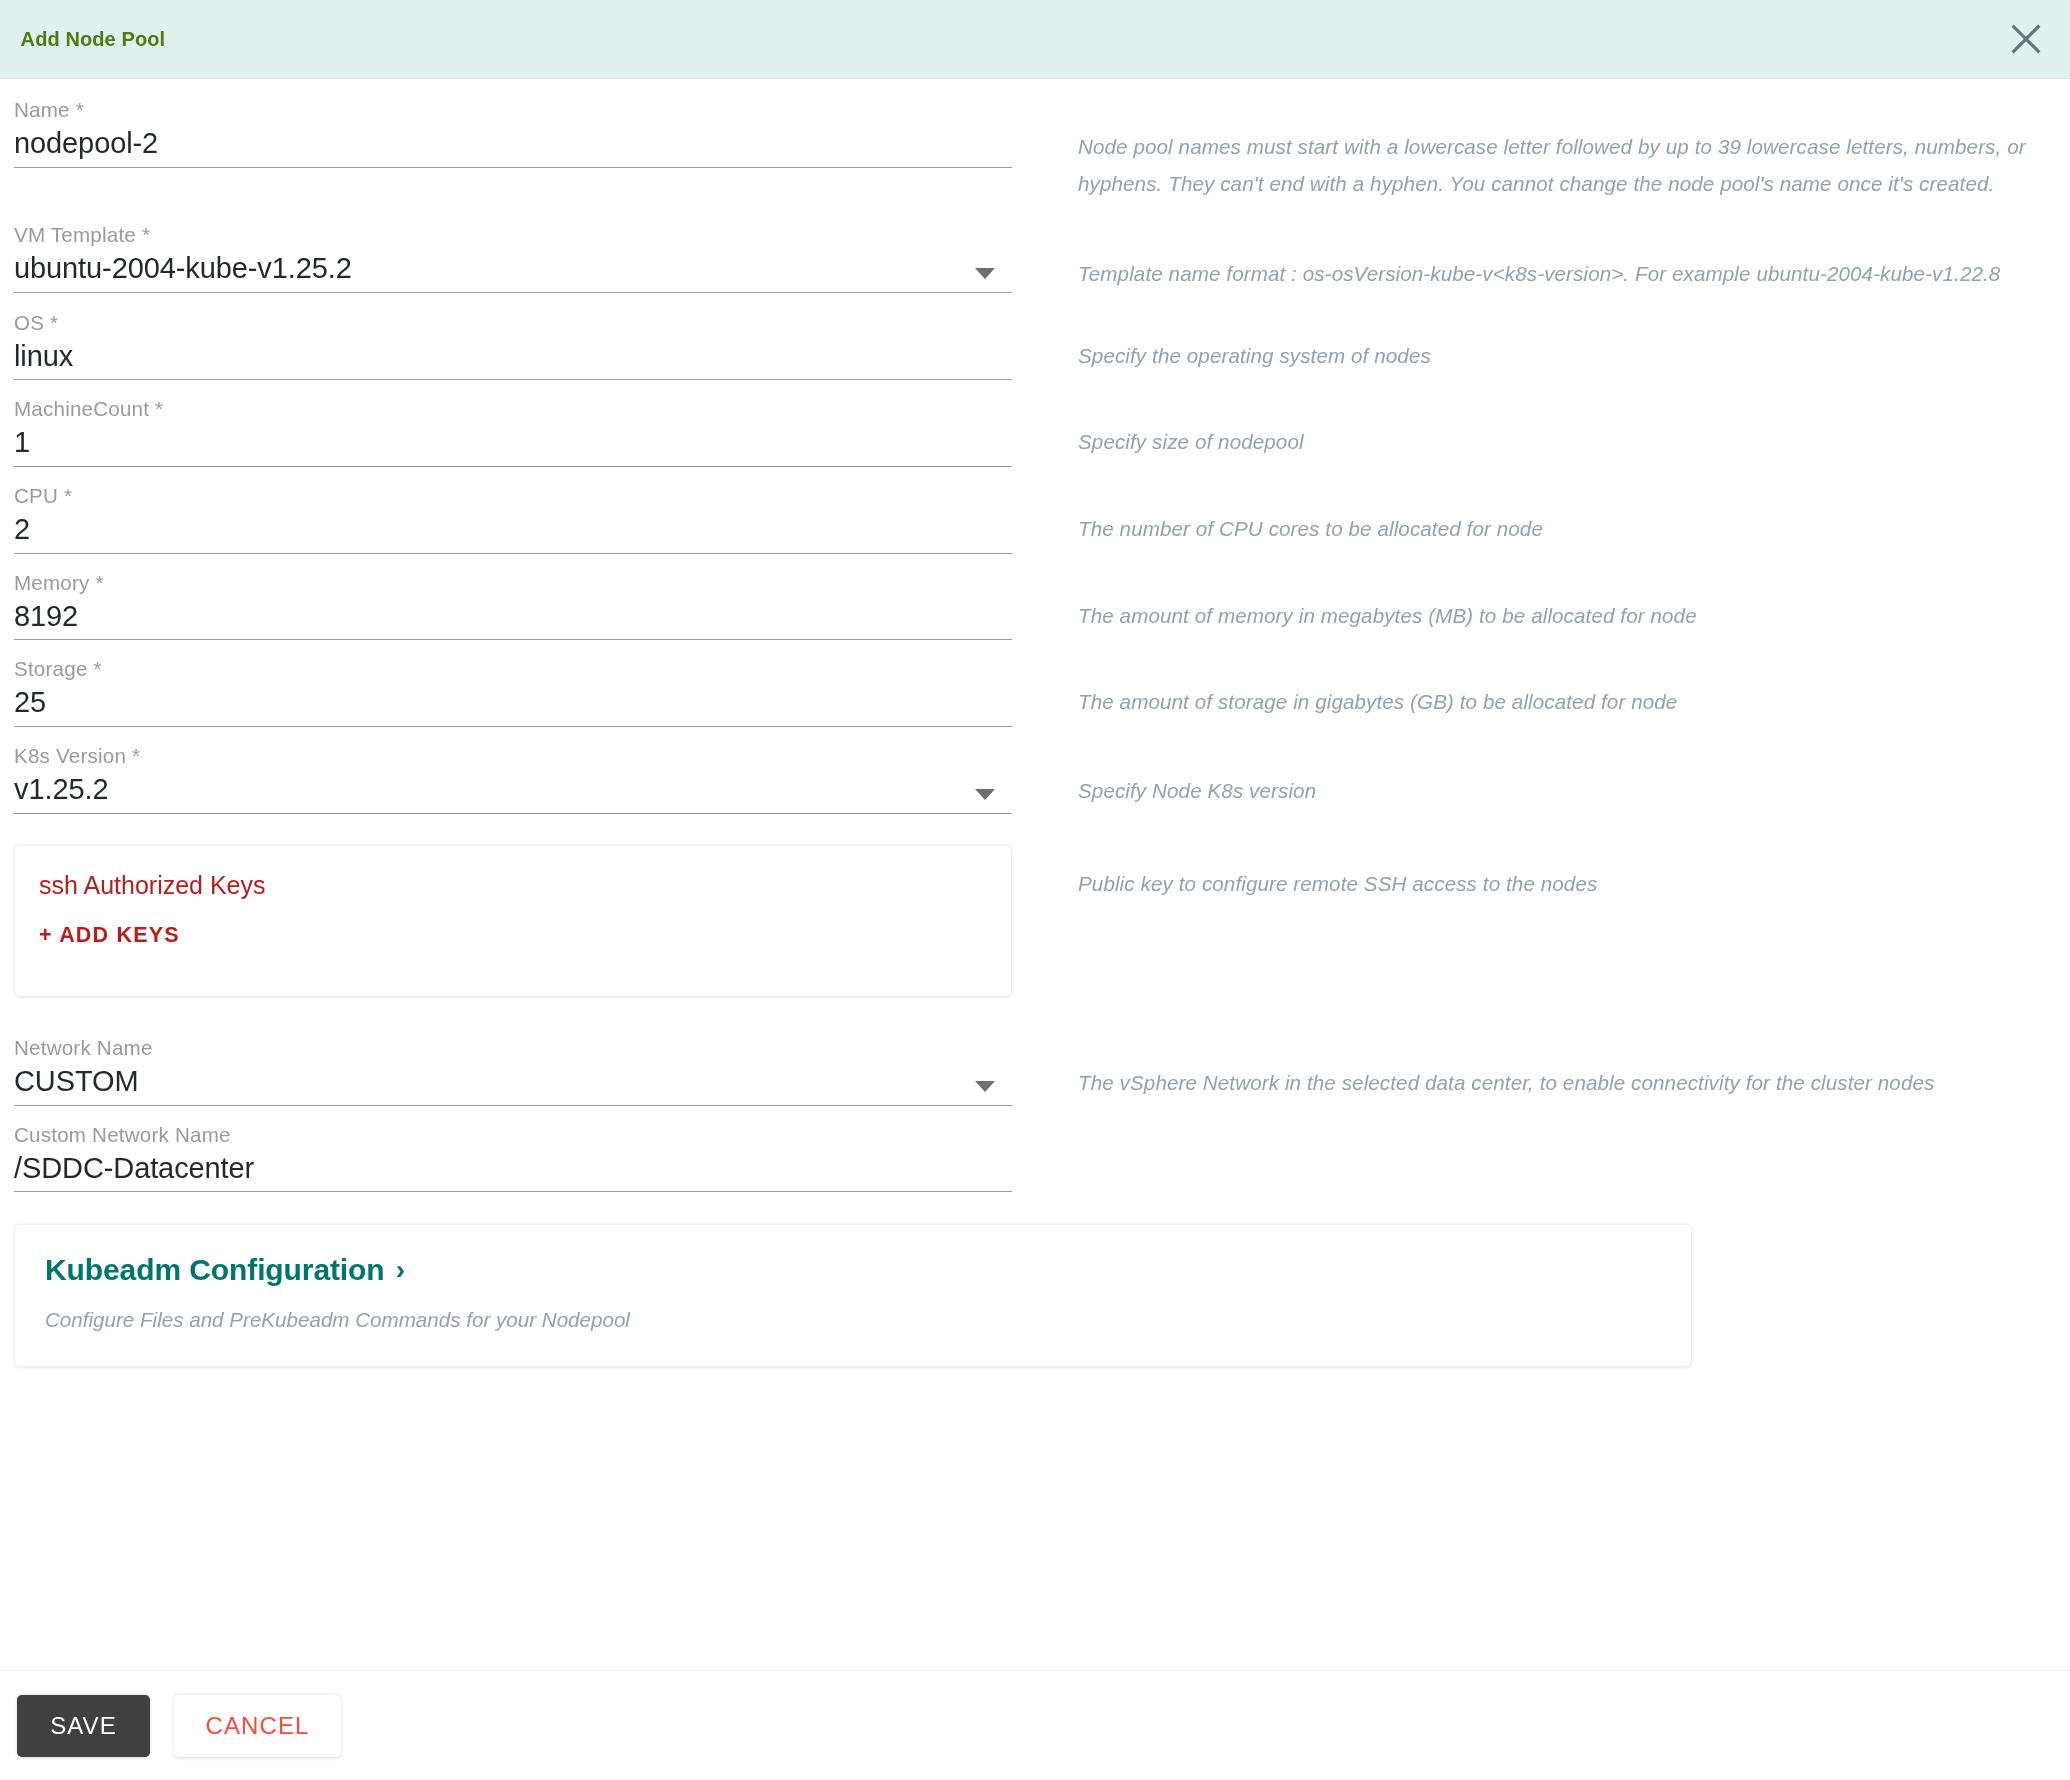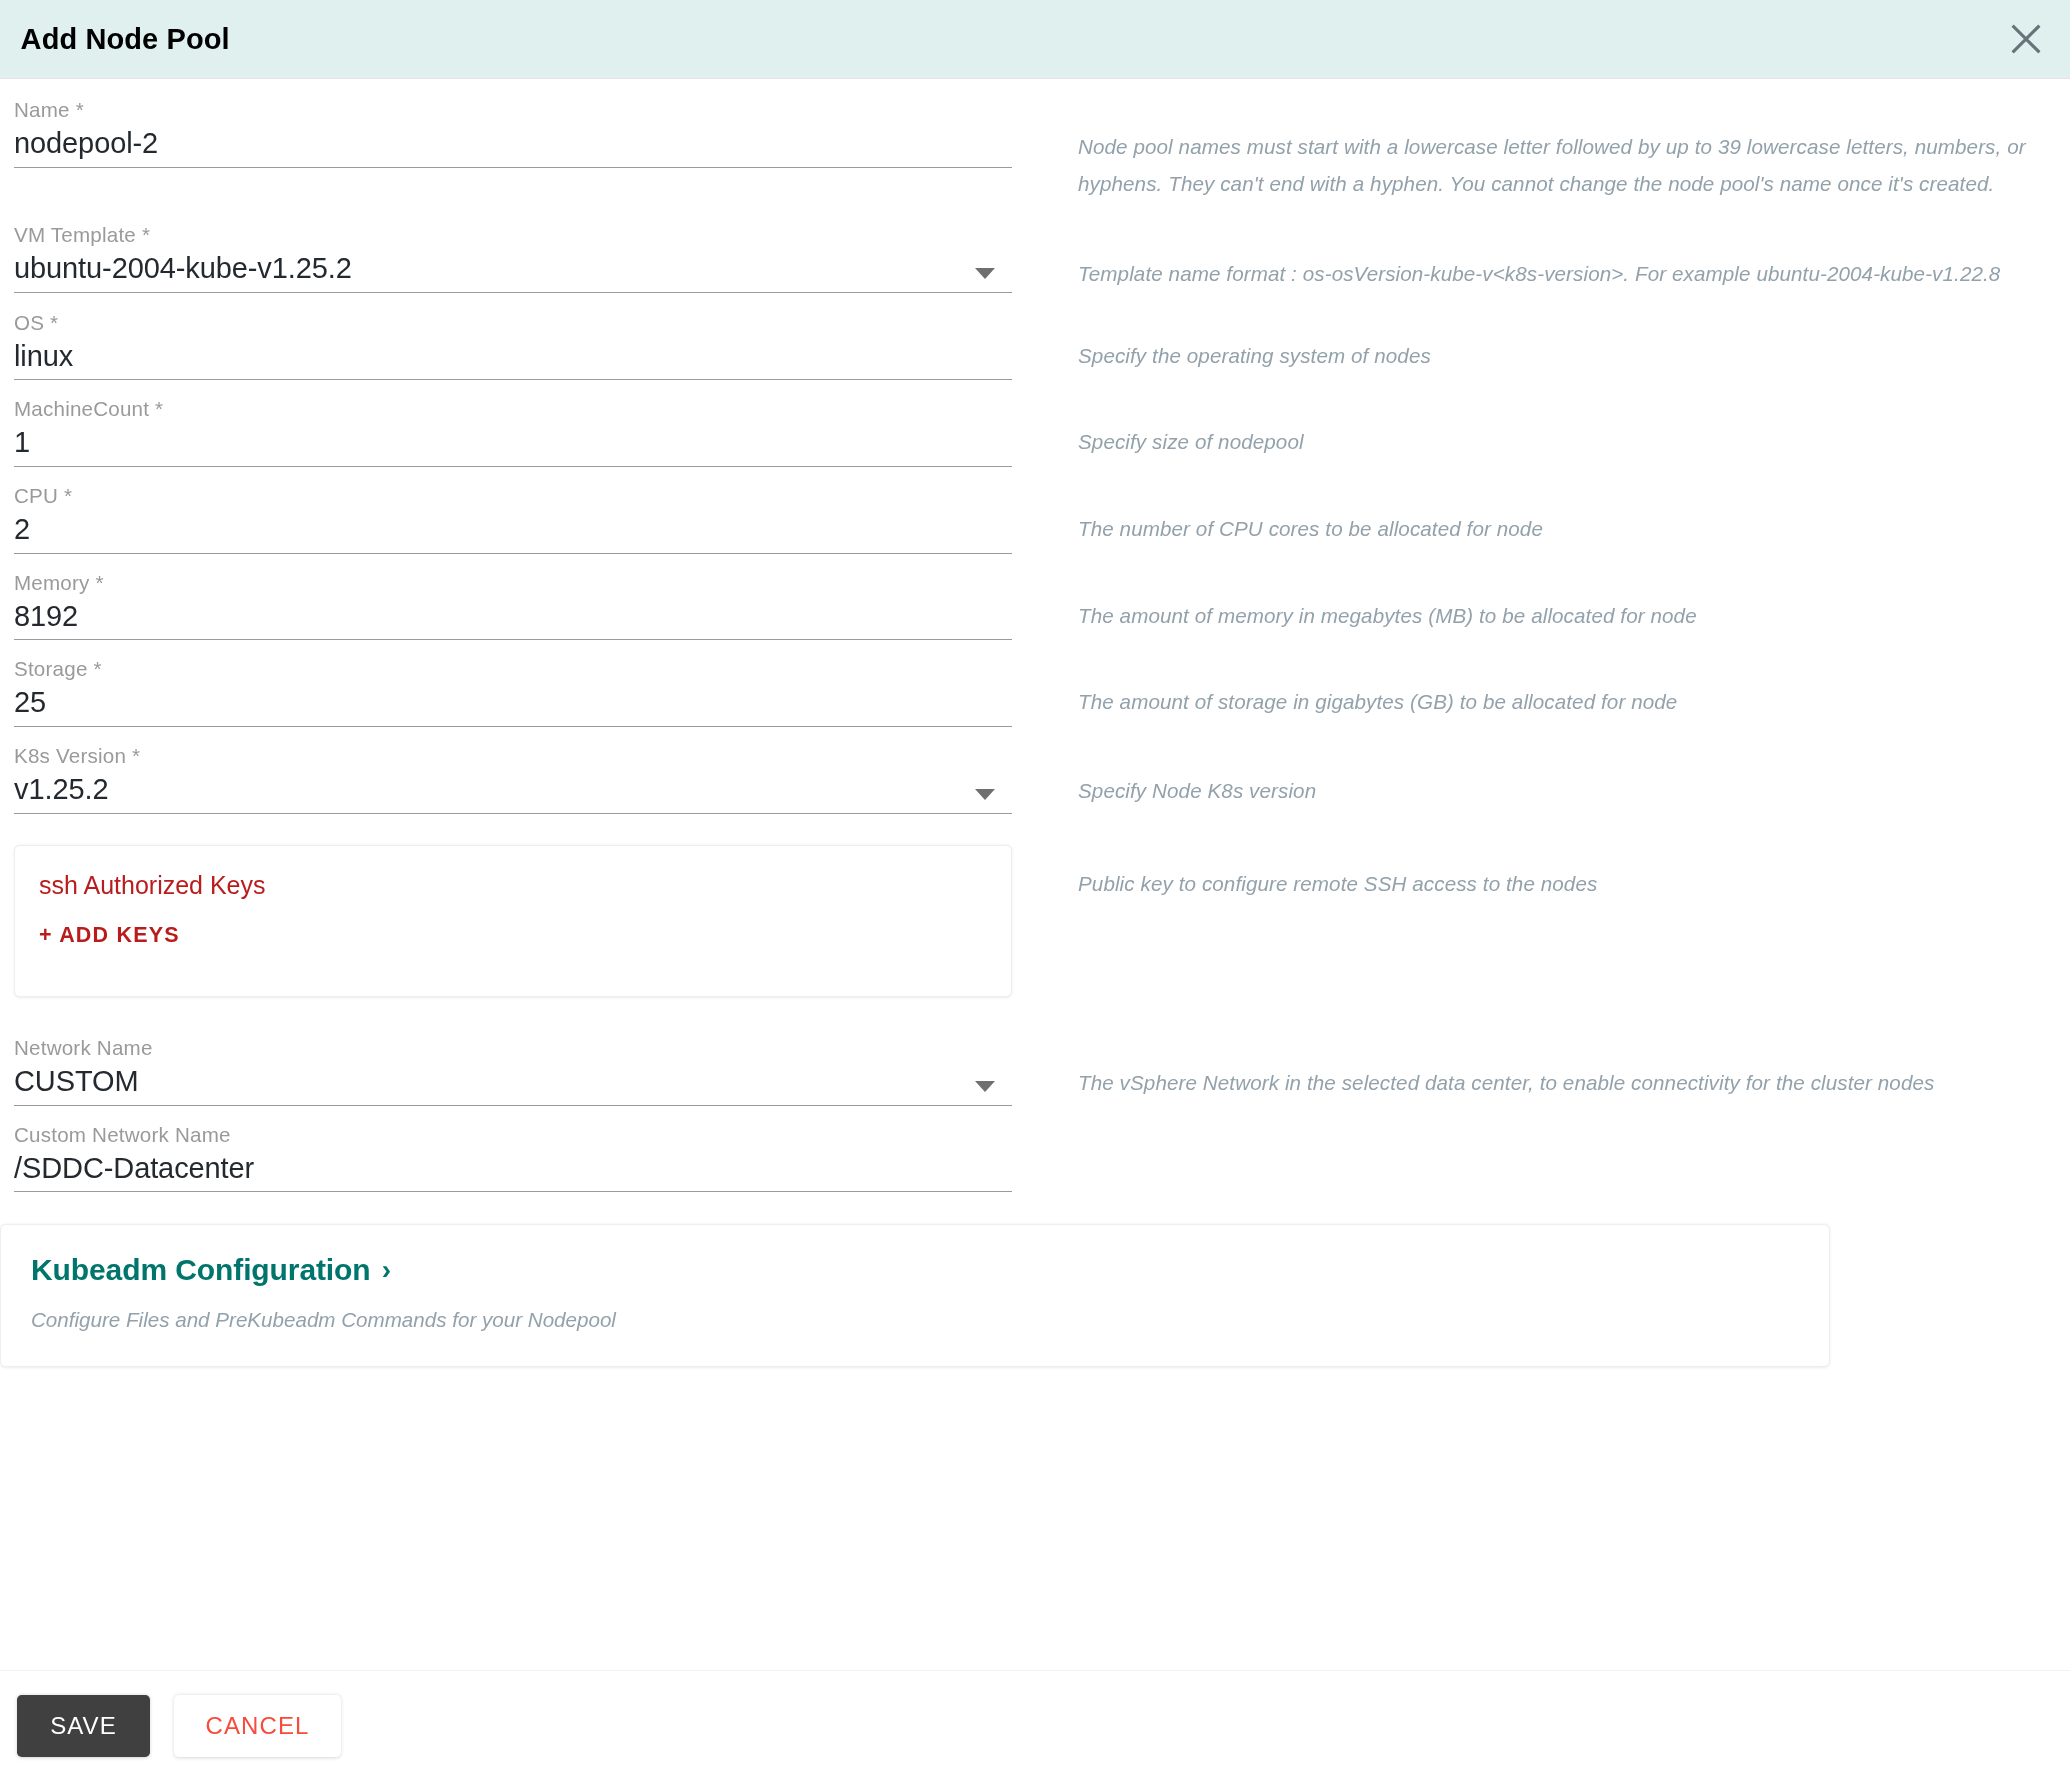--- a/index.html
+++ b/index.html
@@ -24,23 +24,23 @@
   .dlg-header {
     height: 79px;
     background: #dff0ef;
     border-bottom: 0.9px solid #e8e2e6;
     display: flex;
     align-items: center;
     padding: 0 24px 0 20.6px;
     flex: 0 0 auto;
   }
   .dlg-title {
-    font-size: 29px;
+    font-size: 20px;
     font-weight: bold;
-    color: #000000;
+    color: #4d7c0f;
     letter-spacing: 0.1px;
   }
   .close-btn {
     margin-left: auto;
     width: 43px;
     height: 43px;
     display: flex;
     align-items: center;
     justify-content: center;
     cursor: pointer;
@@ -154,21 +154,22 @@
     letter-spacing: 1.2px;
     background: none;
     border: none;
     padding: 0;
     cursor: pointer;
     font-family: "Liberation Sans", sans-serif;
     display: inline-block;
   }
 
   .kubeadm-card {
-    width: 1830px;
+    width: 1678px;
+    margin-left: 14px;
     padding: 28px 30px 32px 30px;
   }
   .kubeadm-link {
     font-size: 30px;
     font-weight: bold;
     color: #00756c;
     letter-spacing: -0.1px;
     cursor: pointer;
     display: inline-flex;
     align-items: center;

